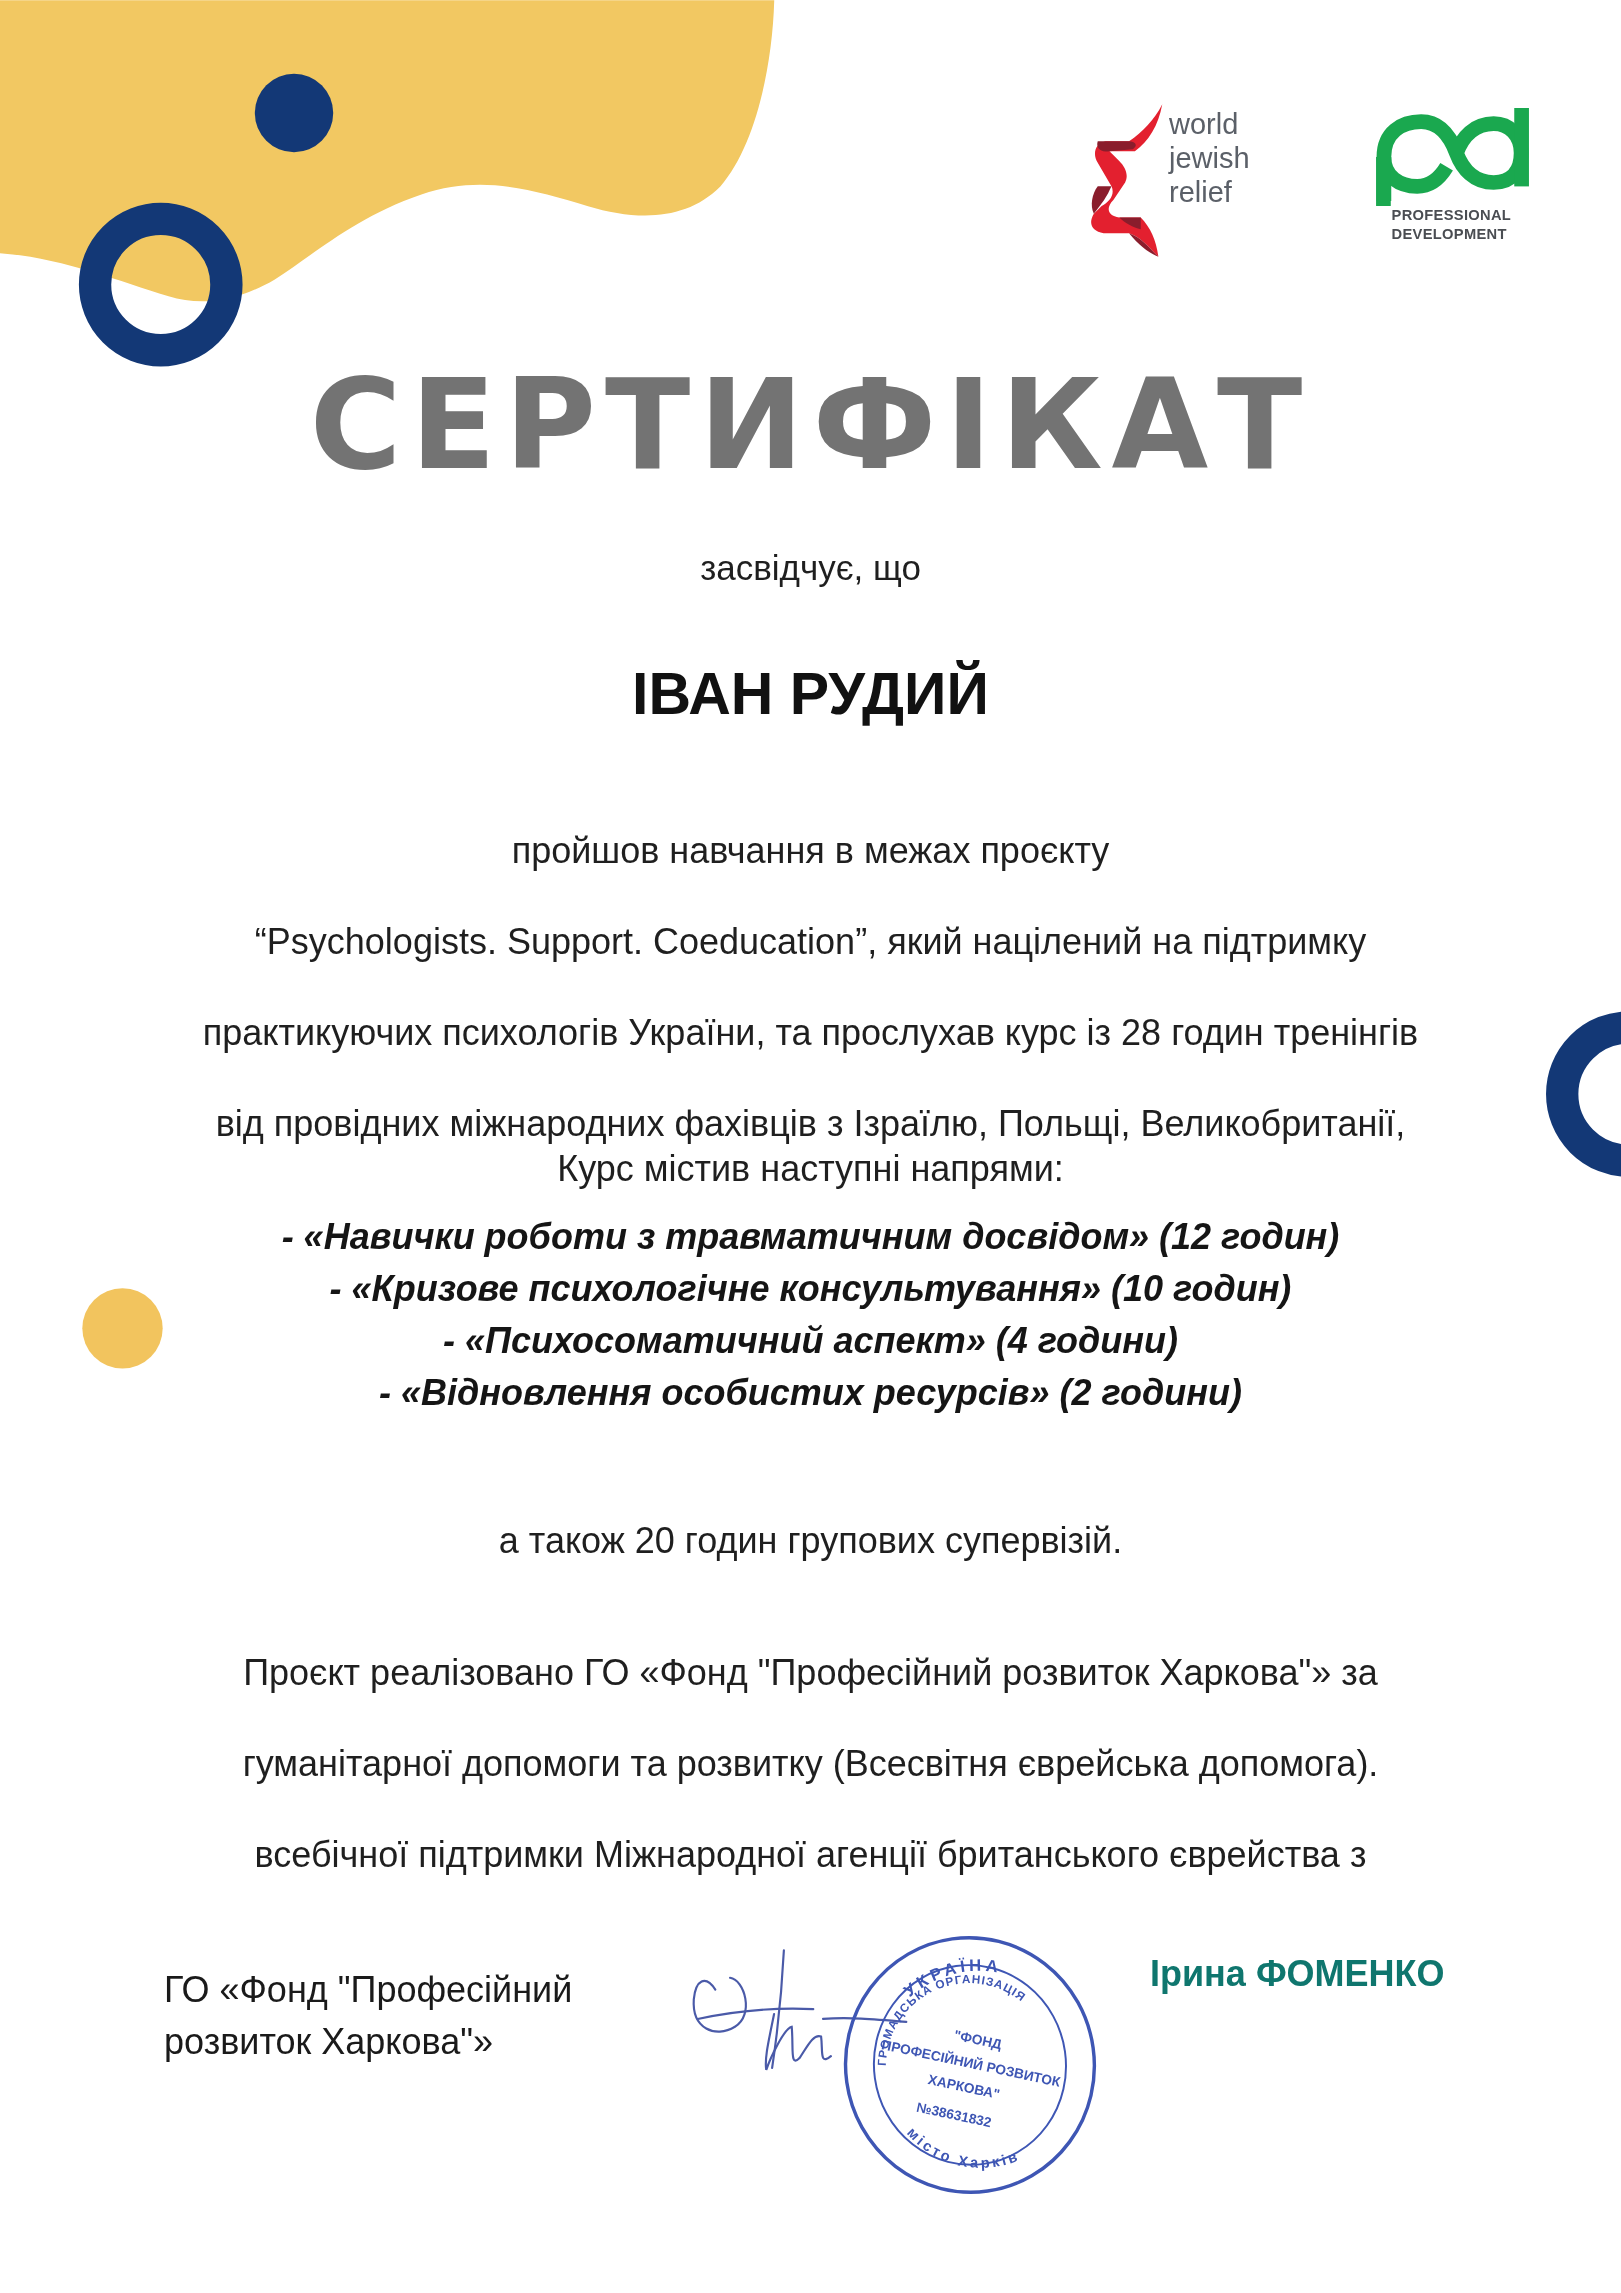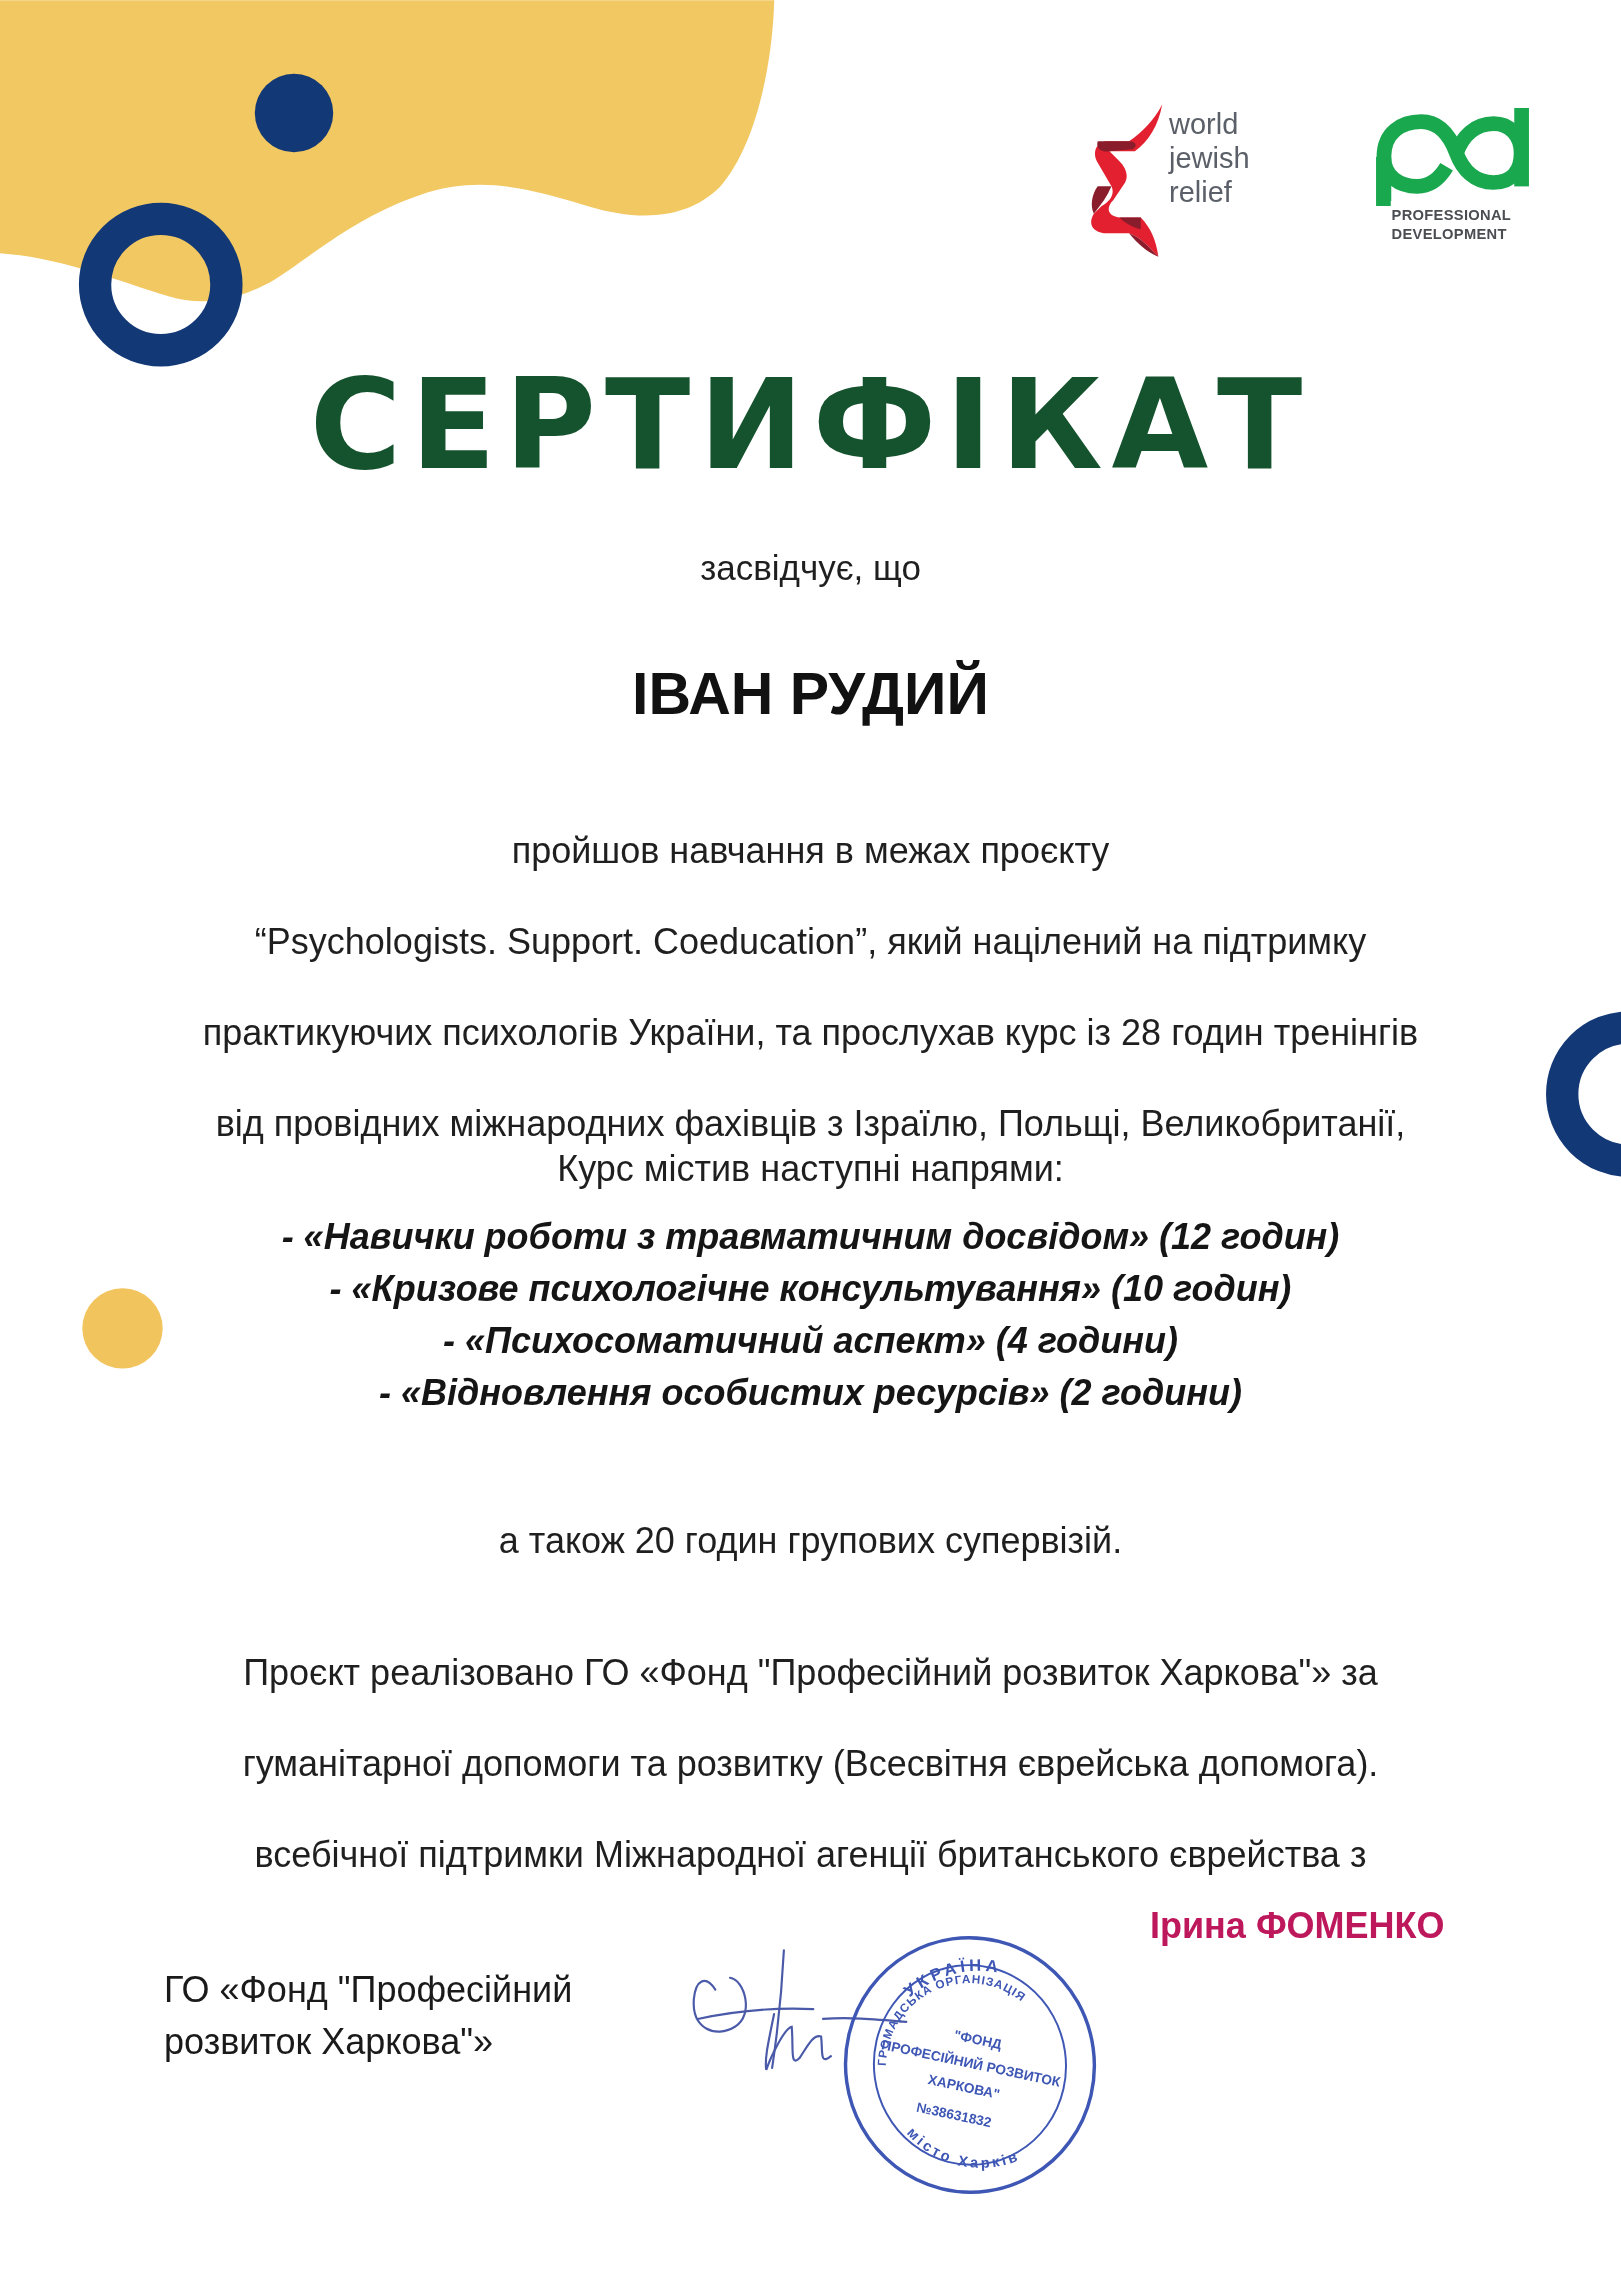--- a/index.html
+++ b/index.html
@@ -1,31 +1,31 @@
 <!DOCTYPE html>
 <html><head>
 <meta charset="utf-8">
 <style>
   html, body { margin: 0; padding: 0; background: #ffffff; }
   body { width: 1621px; height: 2294px; position: relative; overflow: hidden;
          font-family: "Liberation Sans", "DejaVu Sans", sans-serif; color: #1a1a1a; }
   .abs { position: absolute; }
   .deco { position: absolute; left: 0; top: 0; }
   .center-block { position: absolute; left: 0; width: 1621px; text-align: center; }
-  .title { top: 351px; font-size: 125px; font-weight: 700; color: #14532d;
+  .title { top: 351px; font-size: 125px; font-weight: 700; color: #737373;
            letter-spacing: 8.8px; line-height: 147px; font-family: "DejaVu Sans", "Liberation Sans", sans-serif; }
   .lead { top: 543px; font-size: 35px; line-height: 49px; color: #1f1f1f; }
   .recipient { top: 657px; font-size: 59px; font-weight: 700; line-height: 74px; color: #111; }
   .para { font-size: 36px; line-height: 52px; color: #1f1f1f; }
   .para .ln { display: block; white-space: nowrap; margin-top: 39px; }
   .bullets { font-size: 36px; line-height: 52px; font-weight: 700; color: #151515; }
   .bullets .ln { display: block; white-space: nowrap; font-style: italic; }
   .sign-left { left: 164px; top: 1964px; font-size: 36px; line-height: 52px; color: #1a1a1a; }
   .sign-left .ln { display: block; white-space: nowrap; }
-  .sign-name { left: 1150px; top: 1900px; font-size: 36px; line-height: 52px; font-weight: 700; color: #be185d; white-space: nowrap; }
+  .sign-name { left: 1150px; top: 1948px; font-size: 36px; line-height: 52px; font-weight: 700; color: #0f766e; white-space: nowrap; }
   .wjr-text { left: 1169px; top: 122px; font-size: 29px; line-height: 34px; color: #5b6068; }
   .wjr-text .ln { display: block; }
   .pd-text { left: 1392px; top: 206px; font-size: 14.7px; line-height: 18.6px; font-weight: 700; color: #4a4d52; letter-spacing: 0.3px; }
   .pd-text .ln { display: block; white-space: nowrap; }
   .stamp-text { font-family: "Liberation Sans", sans-serif; fill: #3e56b4; font-weight: 700; }
 </style>
 </head>
 <body>
 
 <svg class="deco" width="1621" height="2294" viewBox="0 0 1654 2340">

